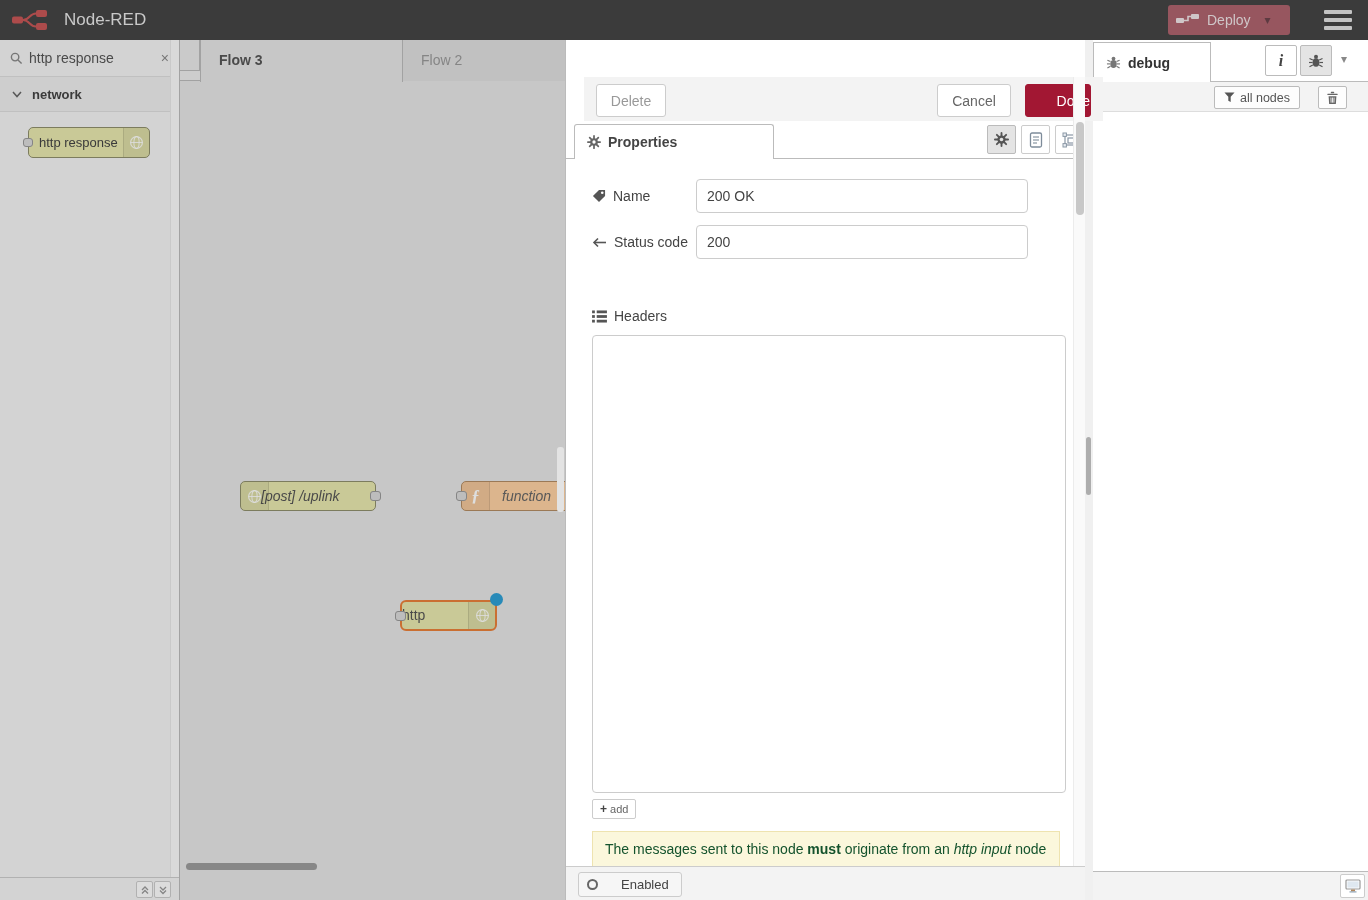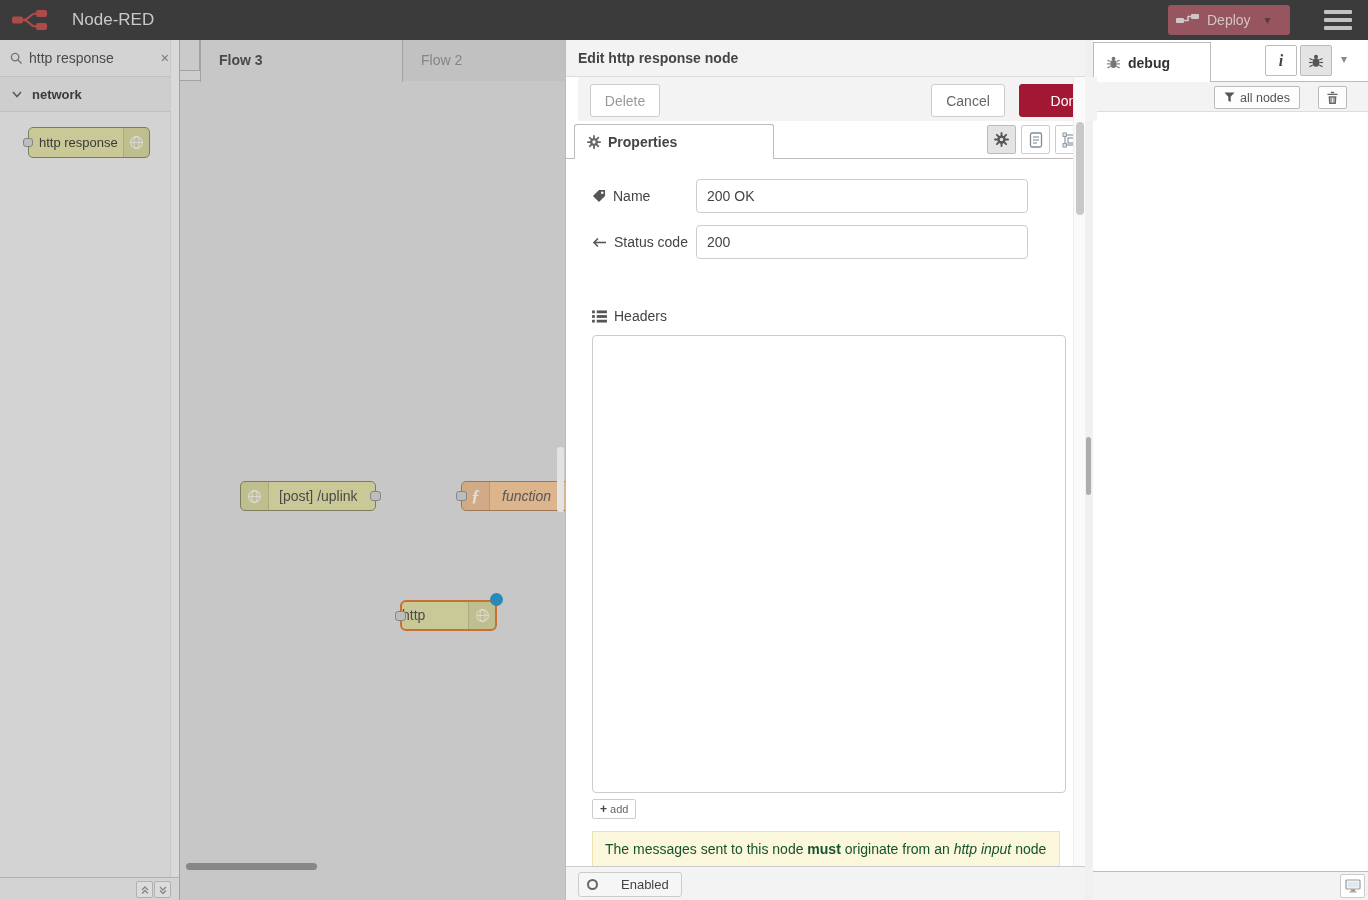--- a/index.html
+++ b/index.html
@@ -2,21 +2,21 @@
 <html style="--header_bg: #3b3b3b; --deploy_bg: #97565f; --deploy_text: #cfc6c8; --logo_red: #ad4b4b; --done_bg: #a21733; --node_http: #e7e7ae; --node_function: #fdd0a2; --selected_orange: #e8803a; --changed_blue: #2e9fd4; --tip_bg: #fbf7dc; --tip_border: #eee3b0;"><head>
 <meta charset="utf-8">
 <style>
   * { margin:0; padding:0; box-sizing:border-box; }
   html,body { width:1368px; height:900px; overflow:hidden; }
   body { font-family:"Liberation Sans", sans-serif; font-size:14px; color:#444; }
   .app { position:relative; width:1368px; height:900px; background:#e5e5e5; overflow:hidden; }
 
   
   .header { position:absolute; left:0; top:0; width:1368px; height:40px; background:var(--header_bg); z-index:20; }
-  .logo { position:absolute; left:12px; top:9px; display:flex; align-items:center; gap:24px; }
+  .logo { position:absolute; left:12px; top:9px; display:flex; align-items:center; gap:16px; }
   .brand { color:#c9c9c9; font-size:17px; }
   .deploy-btn { position:absolute; right:78px; top:5px; width:122px; height:30px; background:var(--deploy_bg); border-radius:3px; display:flex; align-items:center; padding:0 8px; cursor:pointer; }
   .deploy-label { color:var(--deploy_text); font-size:14px; margin-left:8px; }
   .deploy-caret { color:#5d3a41; margin-left:14px; font-size:12px; }
   .hamburger { position:absolute; right:16px; top:10px; width:28px; height:20px; display:flex; flex-direction:column; justify-content:space-between; cursor:pointer; }
   .hamburger div { height:4px; background:#c3c3c3; border-radius:1px; }
 
   
   .palette { position:absolute; left:0; top:40px; width:180px; height:860px; background:#f3f3f3; border-right:1px solid #bbb; z-index:1; }
   .palette-search { position:absolute; left:0; top:0; width:100%; height:37px; border-bottom:1px solid #ddd; display:flex; align-items:center; padding:0 10px; gap:6px; }
@@ -36,41 +36,41 @@
   .tab-active { left:20px; width:203px; height:42px; background:#e5e5e5; border-left:1px solid #bbb; border-right:1px solid #bbb; font-weight:bold; color:#555; z-index:2; }
   .tab-inactive { left:223px; width:200px; background:#dedede; border-right:1px solid #bbb; color:#999; }
 
   
   .node { position:absolute; height:30px; border:1px solid #8f8f6d; border-radius:5px; font-size:14px; color:#555; z-index:2; }
   .node-label { display:block; line-height:28px; white-space:nowrap; }
   .node-icon-left { position:absolute; left:0; top:0; bottom:0; width:28px; background:rgba(0,0,0,0.05); border-right:1px solid rgba(0,0,0,0.1); border-radius:4px 0 0 4px; display:flex; align-items:center; justify-content:center; }
   .node-icon-right { position:absolute; right:0; top:0; bottom:0; width:27px; background:rgba(0,0,0,0.05); border-left:1px solid rgba(0,0,0,0.1); border-radius:0 4px 4px 0; display:flex; align-items:center; justify-content:center; }
   .port { position:absolute; width:11px; height:10px; background:#d9d9d9; border:1px solid #999; border-radius:3px; z-index:3; cursor:crosshair; }
   .node-postuplink { left:240px; top:481px; width:136px; background:var(--node_http); }
-  .node-postuplink .node-label { margin-left:38px; }
+  .node-postuplink .node-label { margin-left:20px;font-style:italic; }
   .node-function { left:461px; top:481px; width:122px; background:var(--node_function); border-color:#b38c63; }
   .node-function .node-label { margin-left:40px; font-style:italic; color:#666; }
   .fn-glyph { font-family:"Liberation Serif",serif; font-style:italic; font-weight:bold; color:#fff; font-size:17px; }
   .node-http { left:400px; top:600px; width:97px; height:31px; background:var(--node_http); border:2px solid var(--selected_orange); border-radius:6px; }
   .node-http .node-label { margin-right:27px; text-align:left; line-height:27px; }
   .changed-dot { position:absolute; right:-8px; top:-9px; width:13px; height:13px; border-radius:50%; background:var(--changed_blue); }
   .palette-node { position:absolute; left:28px; top:87px; width:122px; height:31px; background:var(--node_http); border:1px solid #8f8f6d; border-radius:5px; font-size:13px; color:#444; cursor:grab; }
   .palette-node .node-label { margin-left:10px; line-height:29px; }
   .palette-node .node-icon-right { width:26px; }
 
   .h-scrollbar { position:absolute; left:6px; bottom:30px; width:131px; height:7px; background:#9b9b9b; border-radius:4px; cursor:pointer; }
 
   
   .shade { position:absolute; left:0; top:40px; width:565px; height:860px; background:rgba(0,0,0,0.13); z-index:5; }
 
   
   .tray { position:absolute; left:565px; top:40px; width:520px; height:860px; background:#fff; border-left:1px solid #bbb; z-index:10; }
   .tray-grip { position:absolute; left:557px; top:447px; width:7px; height:65px; background:#e3e3e3; border-radius:3px; z-index:11; cursor:col-resize; }
   .tray-header { position:absolute; left:0; top:0; width:100%; height:37px; background:#f3f3f3; border-bottom:1px solid #ddd; line-height:36px; padding-left:12px; font-weight:bold; font-size:14px; color:#444; }
-  .tray-toolbar { position:absolute; left:12px; top:37px; width:100%; height:44px; background:#f3f3f3; }
+  .tray-toolbar { position:absolute; left:18px; top:37px; width:100%; height:44px; background:#f3f3f3; }
   .btn { position:absolute; top:7px; height:33px; background:#fff; border:1px solid #ccc; border-radius:3px; font-size:14px; font-family:"Liberation Sans",sans-serif; cursor:pointer; }
   .btn-delete { left:12px; width:70px; color:#999; }
   .btn-cancel { left:353px; width:74px; color:#666; }
   .btn-done { left:441px; width:66px; background:var(--done_bg); border-color:var(--done_bg); color:#fff;text-align:right; }
   .tabs-row { position:absolute; left:0; top:81px; width:100%; height:38px; background:#fff; border-bottom:1px solid #bbb; }
   .prop-tab { position:absolute; left:8px; top:3px; width:200px; height:35px; background:#fff; border:1px solid #bbb; border-bottom:none; border-radius:3px 3px 0 0; display:flex; align-items:center; gap:7px; padding-left:12px; cursor:pointer; z-index:2; }
   .prop-tab b { font-size:14px; color:#444; }
   .mini-btn { position:absolute; top:4px; width:29px; height:29px; background:#fff; border:1px solid #ccc; border-radius:2px; display:flex; align-items:center; justify-content:center; cursor:pointer; }
   .mini-btn.sel { background:#e4e4e4; border-color:#bbb; }
   .tray-scroll { position:absolute; right:0; top:37px; width:12px; height:789px; background:#fafafa; border-left:1px solid #ececec; }
@@ -229,21 +229,20 @@
       <span class="changed-dot"></span>
     </div>
 
     <div class="h-scrollbar"></div>
   </div>
 
   <div class="shade"></div>
 
   <div class="tray-grip"></div>
   <div class="tray">
-    <div class="tray-header">Edit http response node</div>
     <div class="tray-toolbar">
       <button class="btn btn-delete">Delete</button>
       <button class="btn btn-cancel">Cancel</button>
       <button class="btn btn-done">Done</button>
     </div>
     <div class="tabs-row">
       <div class="prop-tab">
         <svg width="14" height="14" viewBox="0 0 16 16">
           <g fill="#666">
             <rect x="7" y="0" width="2" height="16" rx="1"></rect>

